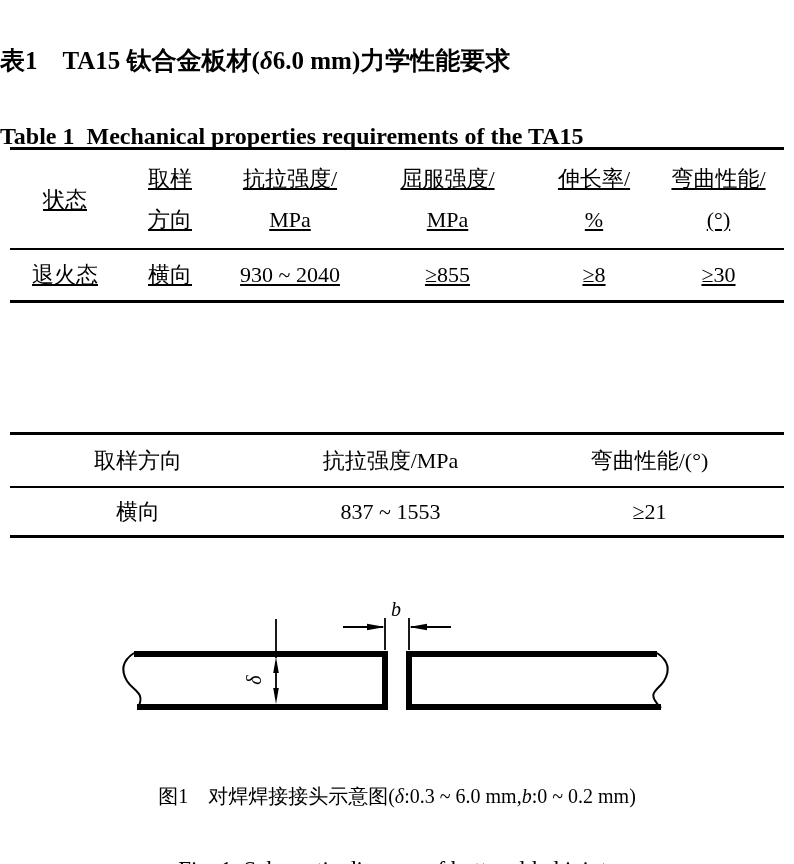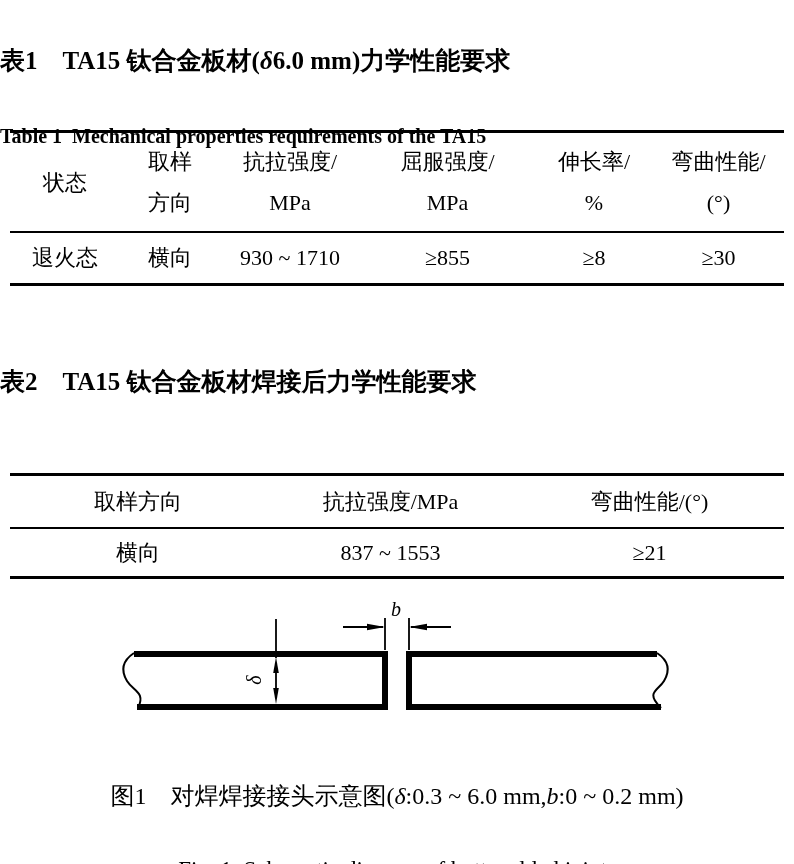--- a/index.html
+++ b/index.html
@@ -3,49 +3,49 @@
 <meta charset="utf-8">
 <style>
   html,body { margin:0; padding:0; background:#ffffff; }
   .page {
     position:relative; width:794px; height:864px; background:#ffffff; color:#000;
     font-family:"Liberation Serif","DejaVu Serif",serif; overflow:hidden;
   }
   
   .tblock { position:absolute; left:0; width:100%; text-align:left; font-weight:bold; white-space:pre-wrap; }
   .tblock .t-zh { font-size:25px; line-height:40px; }
-  .tblock .t-en { font-size:20px; line-height:39px; }
+  .tblock .t-en { font-size:24px; line-height:39px; }
   .tblock i, .cap i { font-style:italic; }
   #title1 { top:5px; }
   #title2 { top:326px; }
   
   .tbl {
     position:absolute; left:10px; width:774px; table-layout:fixed; border-collapse:collapse;
     border-top:3px solid #000; border-bottom:3px solid #000; font-size:22px;
   }
   .tbl th, .tbl td { text-align:center; vertical-align:middle; font-weight:normal; padding:0; }
   .tbl thead tr { border-bottom:2px solid #000; }
-  #t1 { top:130px; }
+  #t1 { top:147px;text-decoration:underline; }
   #t1 th { height:98px; }
   #t1 .hl { line-height:41px; }
   .hl:empty { display:none; }
   #t1 td { height:50px; }
-  #t2 { top:473px; }
+  #t2 { top:432px; }
   #t2 th { height:51px; }
   #t2 td { height:47px; }
   
   .fig { position:absolute; left:0; top:565px; width:794px; height:180px; }
   .fig .thick { stroke:#000; stroke-width:6; fill:none; }
   .fig .thin  { stroke:#000; stroke-width:1.8; fill:none; }
   .fig .wavy  { stroke:#000; stroke-width:2; fill:none; }
   .fig .head  { fill:#000; stroke:none; }
   .fig text   { font-family:"Liberation Serif","DejaVu Serif",serif; font-style:italic; font-size:20px; fill:#000; }
   
   .cap { position:absolute; top:741px; left:0; width:100%; text-align:center; white-space:pre-wrap; }
-  .cap .c-zh { font-size:24px; line-height:38px; }
+  .cap .c-zh { font-size:20px; line-height:38px; }
   .cap .c-en { font-size:23px; line-height:37px; }
 </style>
 </head>
 <body>
 
 <div class="page">
 
   <header class="tblock" id="title1">
     <div class="t-zh"><span>表1　TA15 钛合金板材(</span><i>δ</i><span>6.0 mm)力学性能要求</span></div>
     <div class="t-en">Table 1  Mechanical properties requirements of the TA15</div>
@@ -85,30 +85,29 @@
         <th>
           <div class="hl">弯曲性能/</div>
           <div class="hl">(°)</div>
         </th>
       </tr>
     </thead>
     <tbody>
       <tr>
         <td>退火态</td>
         <td>横向</td>
-        <td>930 ~ 1710</td>
+        <td>930 ~ 2040</td>
         <td>≥855</td>
         <td>≥8</td>
         <td>≥30</td>
       </tr>
     </tbody>
   </table>
 
   <header class="tblock" id="title2">
-    <div class="t-zh">表2　TA15 钛合金板材焊接后力学性能要求</div>
   </header>
 
   <table class="tbl" id="t2">
     <colgroup>
       <col style="width:256px">
         <col style="width:249px">
         <col style="width:269px">
     </colgroup>
     <thead>
       <tr>

